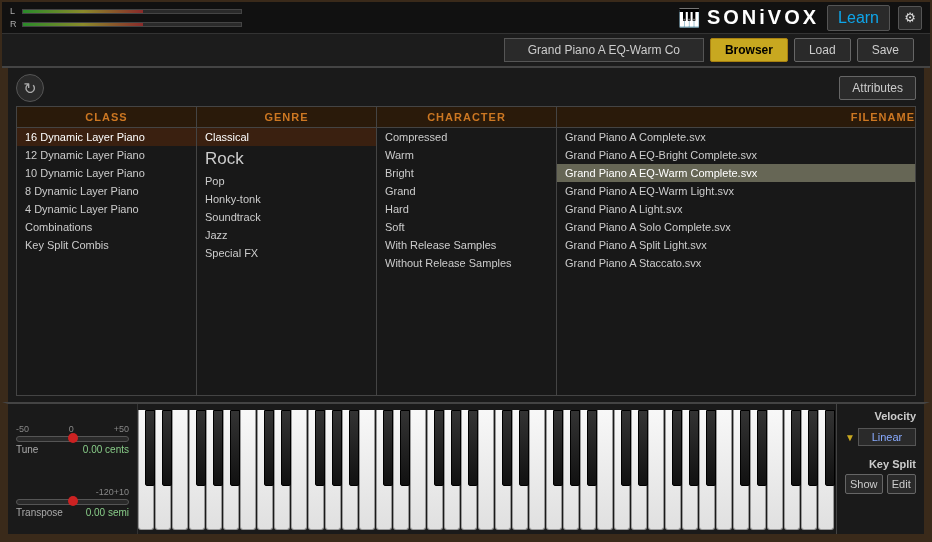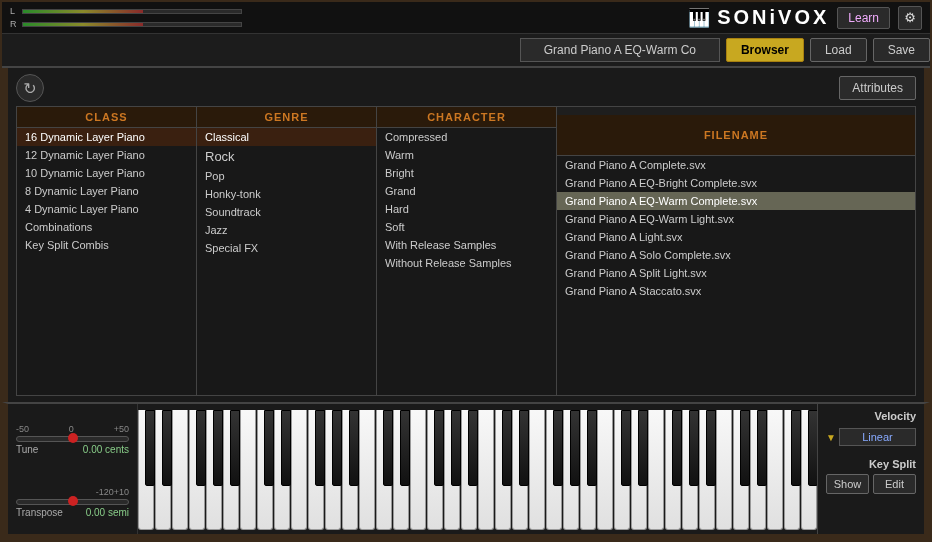--- a/index.html
+++ b/index.html
@@ -145,26 +145,26 @@
         <div style="width:220px;height:5px;background:#2a2a2a;border:1px solid #444;position:relative;">
           <div style="width:55%;height:100%;background:linear-gradient(to right,#2a8a2a,#8a8a2a,#8a2a2a);"></div>
         </div>
       </div>
     </div>
     <div id="top-right" style="display:flex;align-items:center;gap:8px;">
       <div style="display:flex;align-items:center;gap:6px;">
         <span style="font-size:18px;color:#ddd;">🎹</span>
         <span style="font-size:20px;font-weight:bold;color:#fff;letter-spacing:3px;">SONiVOX</span>
       </div>
-      <button style="background:#2a2a2a;border:1px solid #555;color:#f0abfc;padding:3px 10px;cursor:pointer;font-size:12px;border-radius:2px;">Learn</button>
+      <button style="background:#2a2a2a;border:1px solid #555;color:#0ea5e9;padding:3px 10px;cursor:pointer;font-size:16px;border-radius:2px;">Learn</button>
       <button style="background:#2a2a2a;border:1px solid #555;color:#ddd;width:24px;height:24px;cursor:pointer;border-radius:2px;font-size:13px;">⚙</button>
     </div>
   </div>
 
-  <div id="second-bar" style="background:#1c1c1c;height:34px;display:flex;align-items:center;justify-content:flex-end;padding:0 0;gap:6px;border-bottom:2px solid #444;">
+  <div id="second-bar" style="background:#1c1c1c;height:34px;display:flex;align-items:center;justify-content:flex-end;padding:0 16px;gap:6px;border-bottom:2px solid #444;">
     <div style="background:#2a2a2a;border:1px solid #555;color:#ccc;padding:4px 14px;font-size:12px;min-width:200px;text-align:center;">Grand Piano A EQ-Warm Co</div>
     <button style="background:#c8a820;border:1px solid #a88010;color:#000;font-weight:bold;padding:4px 14px;cursor:pointer;font-size:12px;border-radius:2px;">Browser</button>
     <button style="background:#2a2a2a;border:1px solid #666;color:#ccc;padding:4px 14px;cursor:pointer;font-size:12px;border-radius:2px;">Load</button>
     <button style="background:#2a2a2a;border:1px solid #666;color:#ccc;padding:4px 14px;cursor:pointer;font-size:12px;border-radius:2px;">Save</button>
   </div>
 
   <div id="browser-area" style="background:#1a1a1a;flex:1;display:flex;flex-direction:column;padding:6px 8px;gap:4px;border-left:6px solid #3a2a1a;border-right:6px solid #3a2a1a;">
     <div id="browser-top" style="display:flex;justify-content:space-between;align-items:center;">
       <button style="width:28px;height:28px;background:#2a2a2a;border:1px solid #555;border-radius:50%;cursor:pointer;font-size:16px;color:#aaa;display:flex;align-items:center;justify-content:center;">↻</button>
       <button style="background:#2a2a2a;border:1px solid #666;color:#ccc;padding:4px 12px;cursor:pointer;font-size:12px;border-radius:2px;">Attributes</button>
@@ -181,21 +181,21 @@
           <div style="padding:3px 8px;cursor:pointer;color:#ccc;font-size:11px;white-space:nowrap;">4 Dynamic Layer Piano</div>
           <div style="padding:3px 8px;cursor:pointer;color:#ccc;font-size:11px;white-space:nowrap;">Combinations</div>
           <div style="padding:3px 8px;cursor:pointer;color:#ccc;font-size:11px;white-space:nowrap;">Key Split Combis</div>
         </div>
       </div>
 
       <div style="flex:1;border-right:1px solid #444;display:flex;flex-direction:column;background:#1e1e1e;">
         <div style="background:#2a1a0a;color:#cc7722;text-align:center;padding:4px 0;font-size:11px;font-weight:bold;letter-spacing:1px;border-bottom:1px solid #444;">GENRE</div>
         <div style="flex:1;overflow-y:auto;background:#181818;">
           <div style="padding:3px 8px;cursor:pointer;color:#fff;font-size:11px;white-space:nowrap;background:#3a2010;">Classical</div>
-          <div style="padding:3px 8px;cursor:pointer;color:#ccc;font-size:13px;white-space:nowrap;">Rock</div>
+          <div style="padding:3px 8px;cursor:pointer;color:#ccc;font-size:17px;white-space:nowrap;">Rock</div>
           <div style="padding:3px 8px;cursor:pointer;color:#ccc;font-size:11px;white-space:nowrap;">Pop</div>
           <div style="padding:3px 8px;cursor:pointer;color:#ccc;font-size:11px;white-space:nowrap;">Honky-tonk</div>
           <div style="padding:3px 8px;cursor:pointer;color:#ccc;font-size:11px;white-space:nowrap;">Soundtrack</div>
           <div style="padding:3px 8px;cursor:pointer;color:#ccc;font-size:11px;white-space:nowrap;">Jazz</div>
           <div style="padding:3px 8px;cursor:pointer;color:#ccc;font-size:11px;white-space:nowrap;">Special FX</div>
         </div>
       </div>
 
       <div style="flex:1;border-right:1px solid #444;display:flex;flex-direction:column;background:#1e1e1e;">
         <div style="background:#2a1a0a;color:#cc7722;text-align:center;padding:4px 0;font-size:11px;font-weight:bold;letter-spacing:1px;border-bottom:1px solid #444;">CHARACTER</div>
@@ -205,21 +205,21 @@
           <div style="padding:3px 8px;cursor:pointer;color:#ccc;font-size:11px;white-space:nowrap;">Bright</div>
           <div style="padding:3px 8px;cursor:pointer;color:#ccc;font-size:11px;white-space:nowrap;">Grand</div>
           <div style="padding:3px 8px;cursor:pointer;color:#ccc;font-size:11px;white-space:nowrap;">Hard</div>
           <div style="padding:3px 8px;cursor:pointer;color:#ccc;font-size:11px;white-space:nowrap;">Soft</div>
           <div style="padding:3px 8px;cursor:pointer;color:#ccc;font-size:11px;white-space:nowrap;">With Release Samples</div>
           <div style="padding:3px 8px;cursor:pointer;color:#ccc;font-size:11px;white-space:nowrap;">Without Release Samples</div>
         </div>
       </div>
 
       <div style="flex:2;display:flex;flex-direction:column;background:#1e1e1e;">
-        <div style="background:#2a1a0a;color:#cc7722;text-align:center;padding:14px 0;font-size:11px;font-weight:bold;letter-spacing:1px;border-bottom:1px solid #444;margin-top:8px;">FILENAME</div>
+        <div style="background:#2a1a0a;color:#cc7722;text-align:right;padding:4px 0;font-size:11px;font-weight:bold;letter-spacing:1px;border-bottom:1px solid #444;">FILENAME</div>
         <div style="flex:1;overflow-y:auto;background:#181818;">
           <div style="padding:3px 8px;cursor:pointer;color:#ccc;font-size:11px;white-space:nowrap;">Grand Piano A Complete.svx</div>
           <div style="padding:3px 8px;cursor:pointer;color:#ccc;font-size:11px;white-space:nowrap;">Grand Piano A EQ-Bright Complete.svx</div>
           <div style="padding:3px 8px;cursor:pointer;color:#fff;font-size:11px;white-space:nowrap;background:#666655;">Grand Piano A EQ-Warm Complete.svx</div>
           <div style="padding:3px 8px;cursor:pointer;color:#ccc;font-size:11px;white-space:nowrap;">Grand Piano A EQ-Warm Light.svx</div>
           <div style="padding:3px 8px;cursor:pointer;color:#ccc;font-size:11px;white-space:nowrap;">Grand Piano A Light.svx</div>
           <div style="padding:3px 8px;cursor:pointer;color:#ccc;font-size:11px;white-space:nowrap;">Grand Piano A Solo Complete.svx</div>
           <div style="padding:3px 8px;cursor:pointer;color:#ccc;font-size:11px;white-space:nowrap;">Grand Piano A Split Light.svx</div>
           <div style="padding:3px 8px;cursor:pointer;color:#ccc;font-size:11px;white-space:nowrap;">Grand Piano A Staccato.svx</div>
         </div>
@@ -333,21 +333,21 @@
           <div style="position:absolute;left:551.05px;top:6px;width:10px;height:76px;background:linear-gradient(180deg,#333,#111);border:1px solid #000;border-radius:0 0 2px 2px;cursor:pointer;z-index:2;"></div>
           <div style="position:absolute;left:568.05px;top:6px;width:10px;height:76px;background:linear-gradient(180deg,#333,#111);border:1px solid #000;border-radius:0 0 2px 2px;cursor:pointer;z-index:2;"></div>
           <div style="position:absolute;left:602.05px;top:6px;width:10px;height:76px;background:linear-gradient(180deg,#333,#111);border:1px solid #000;border-radius:0 0 2px 2px;cursor:pointer;z-index:2;"></div>
           <div style="position:absolute;left:619.05px;top:6px;width:10px;height:76px;background:linear-gradient(180deg,#333,#111);border:1px solid #000;border-radius:0 0 2px 2px;cursor:pointer;z-index:2;"></div>
           <div style="position:absolute;left:653.05px;top:6px;width:10px;height:76px;background:linear-gradient(180deg,#333,#111);border:1px solid #000;border-radius:0 0 2px 2px;cursor:pointer;z-index:2;"></div>
           <div style="position:absolute;left:670.05px;top:6px;width:10px;height:76px;background:linear-gradient(180deg,#333,#111);border:1px solid #000;border-radius:0 0 2px 2px;cursor:pointer;z-index:2;"></div>
           <div style="position:absolute;left:687.05px;top:6px;width:10px;height:76px;background:linear-gradient(180deg,#333,#111);border:1px solid #000;border-radius:0 0 2px 2px;cursor:pointer;z-index:2;"></div>
         </div>
     </div>
 
-    <div id="right-panel" style="width:107px;padding:6px 8px;display:flex;flex-direction:column;gap:4px;border-left:1px solid #444;background:#1a1a1a;">
+    <div id="right-panel" style="width:88px;padding:6px 8px;display:flex;flex-direction:column;gap:4px;border-left:1px solid #444;background:#1a1a1a;">
       <div style="font-size:11px;color:#ccc;text-align:right;font-weight:bold;margin-bottom:2px;">Velocity</div>
       <div style="display:flex;align-items:center;gap:3px;">
         <span style="color:#c8a820;font-size:10px;">▼</span>
         <div style="background:#2a2a2a;border:1px solid #555;color:#88aaff;padding:2px 6px;font-size:11px;flex:1;text-align:center;cursor:pointer;">Linear</div>
       </div>
       <div style="font-size:11px;color:#ccc;text-align:right;font-weight:bold;margin-top:8px;">Key Split</div>
       <div style="display:flex;gap:4px;">
         <button style="flex:1;background:#2a2a2a;border:1px solid #666;color:#ccc;padding:3px 4px;cursor:pointer;font-size:11px;border-radius:2px;">Show</button>
         <button style="flex:1;background:#2a2a2a;border:1px solid #666;color:#ccc;padding:3px 4px;cursor:pointer;font-size:11px;border-radius:2px;">Edit</button>
       </div>

